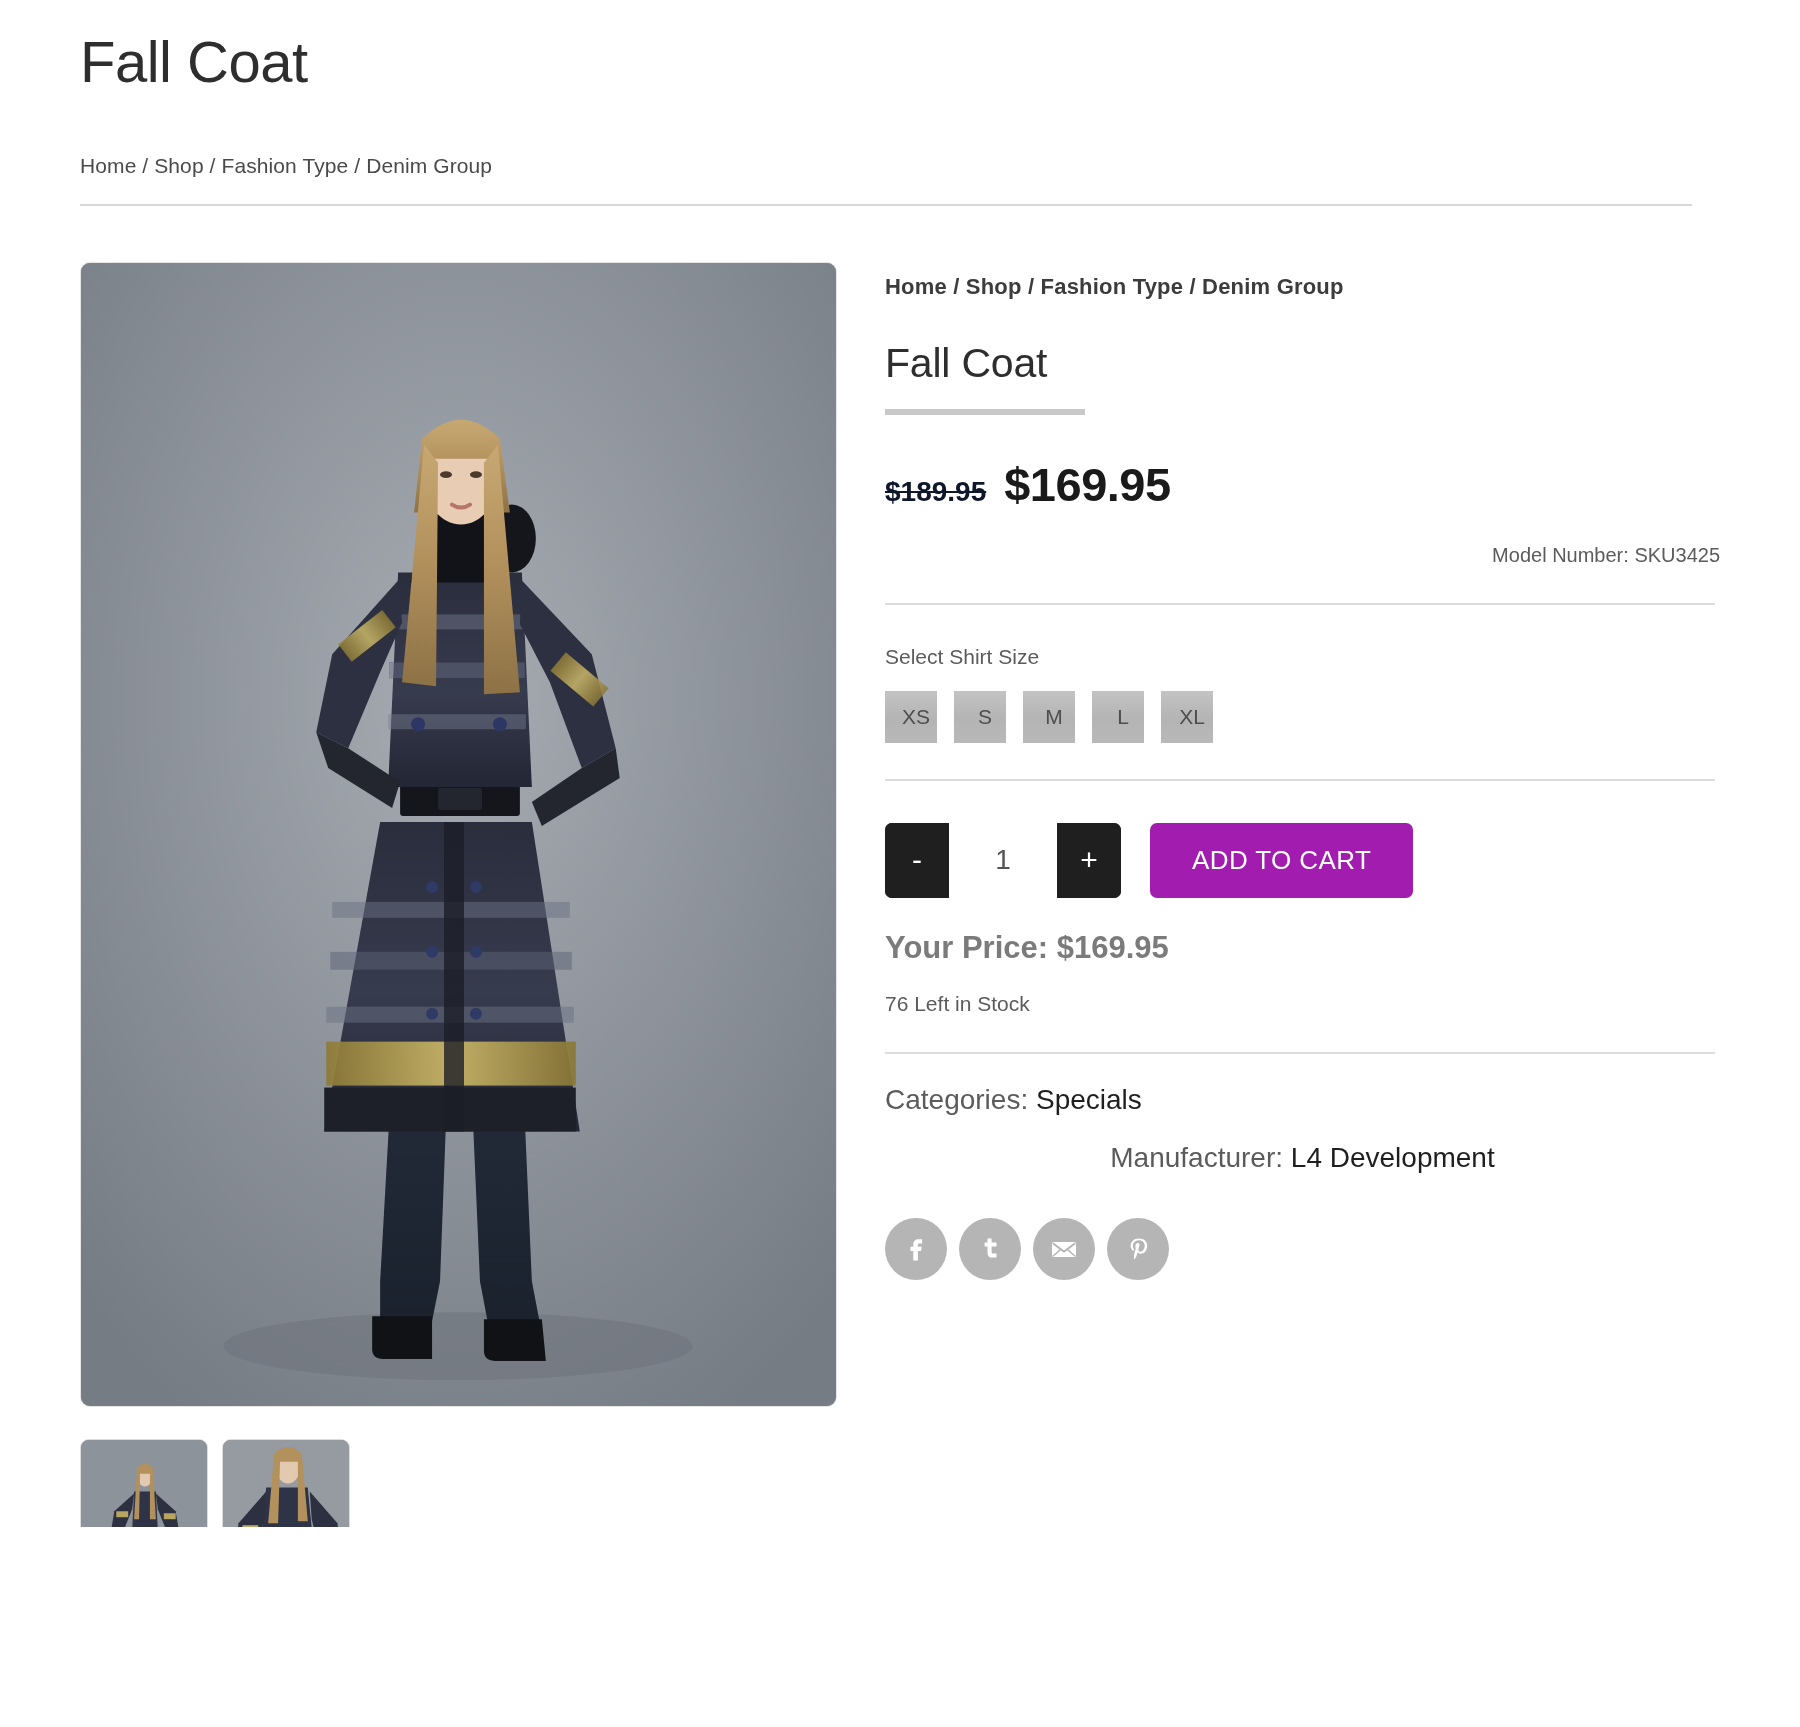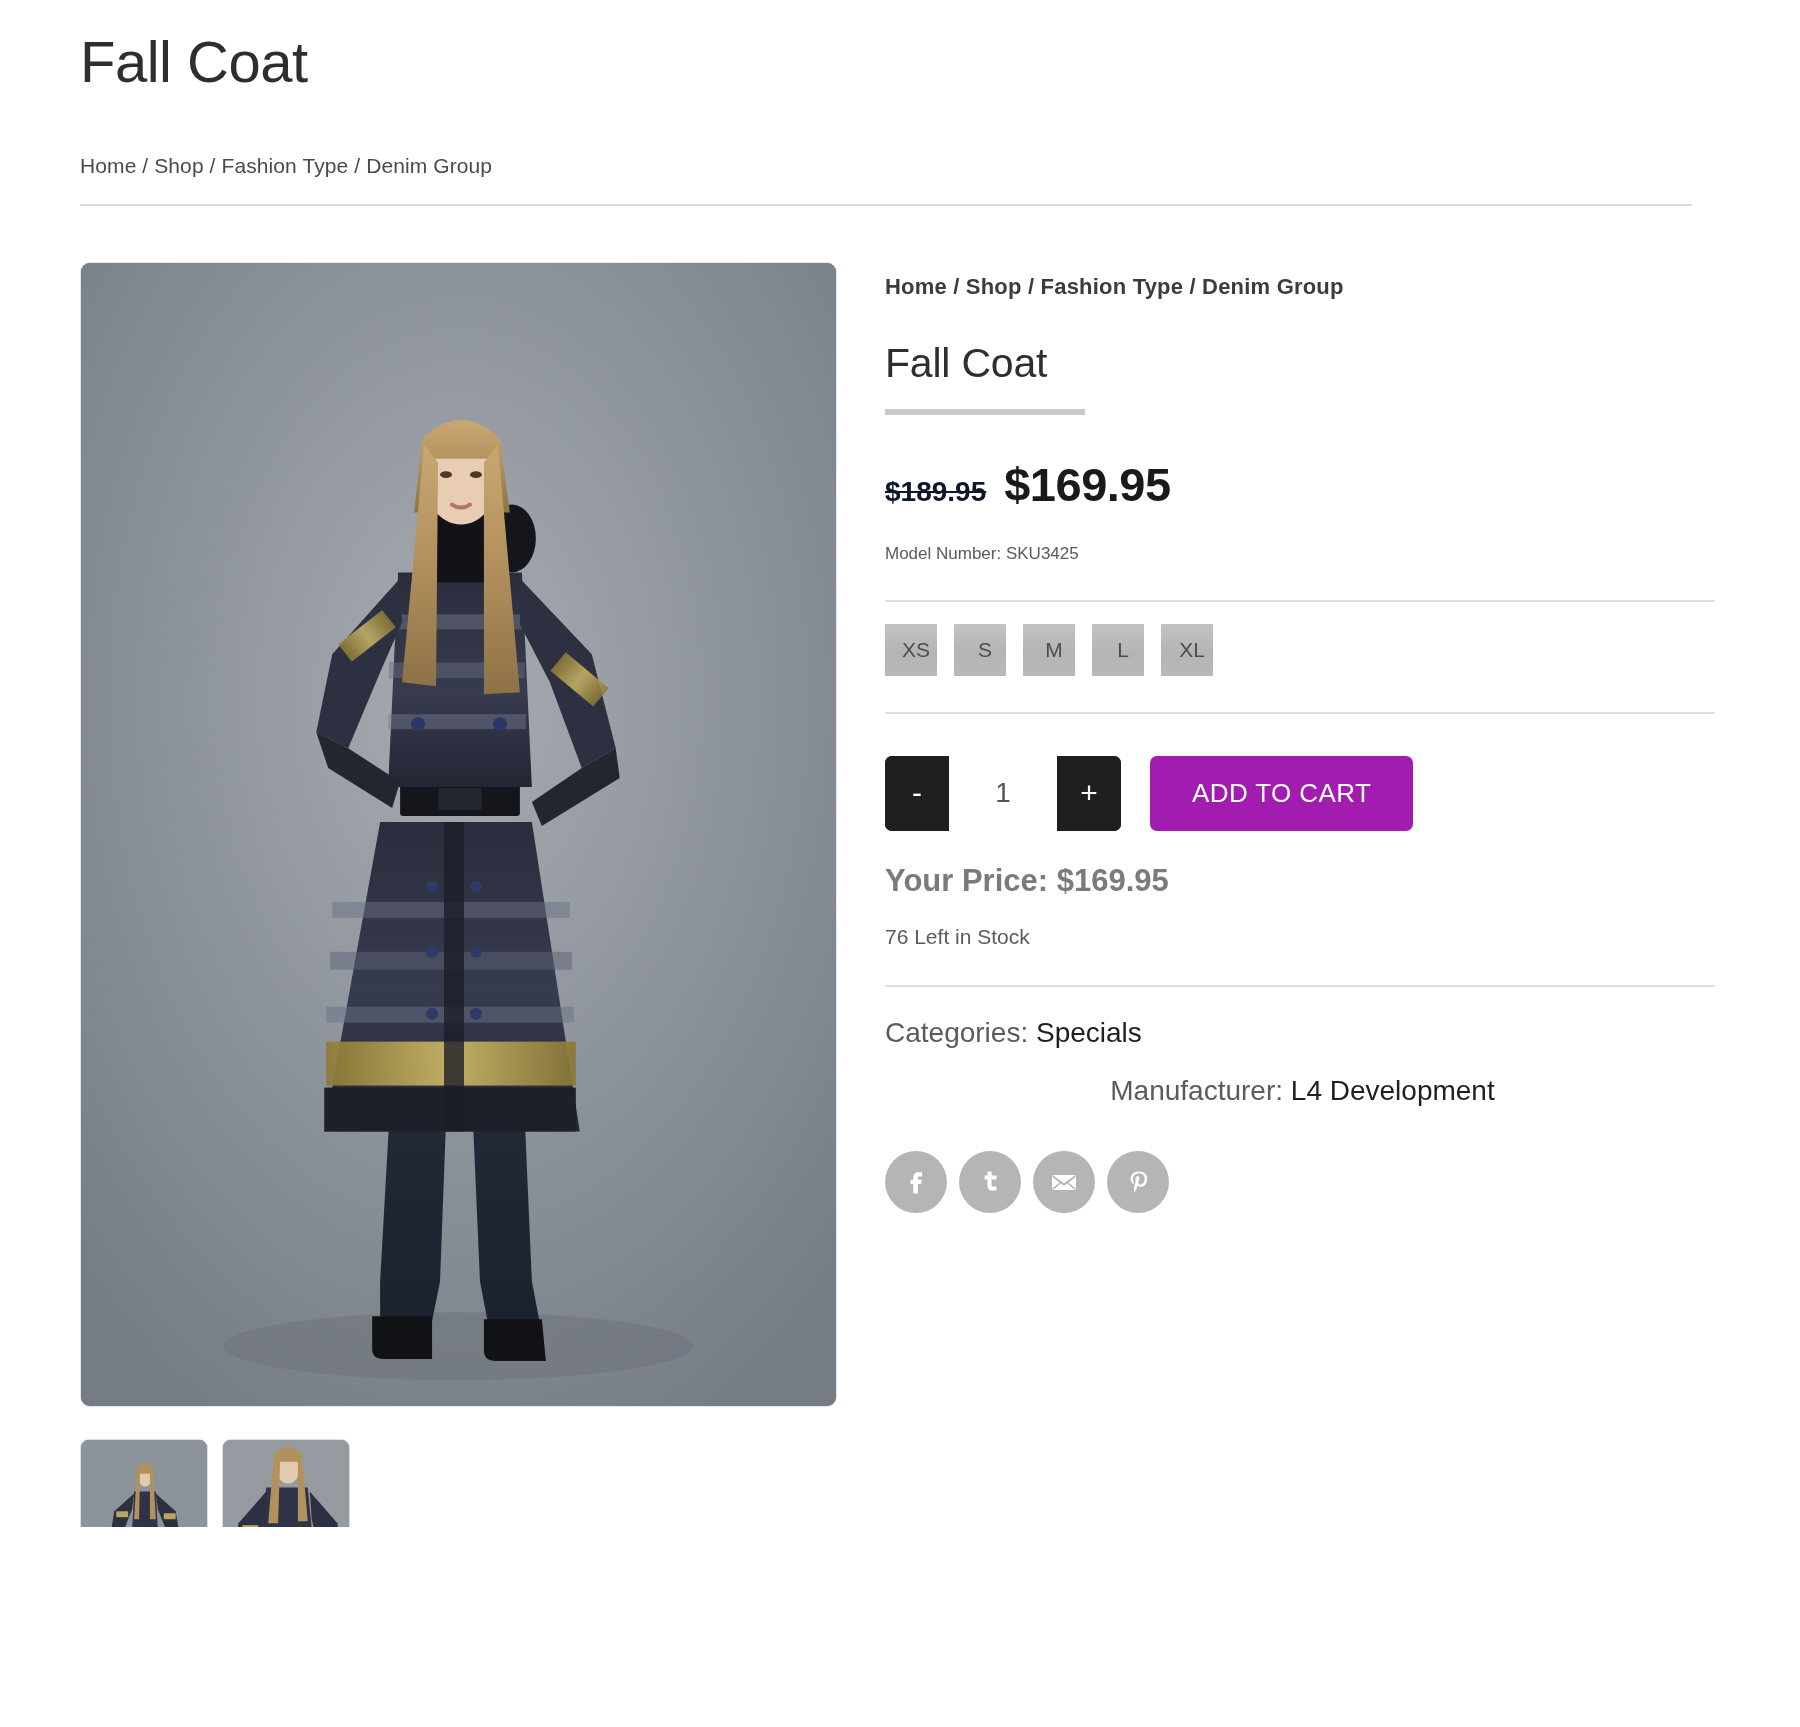--- a/index.html
+++ b/index.html
@@ -98,22 +98,23 @@
     font-weight: bold;
   }
   .price-new {
     font-size: 47px;
     font-weight: bold;
     color: #1a1a1a;
     letter-spacing: -0.5px;
   }
   .model-no {
     margin-top: 32px;
-    font-size: 17px;
+    font-size: 20px;
     color: #5b5b5b;
+    text-align: right;
   }
   .rule {
     border: none;
     border-top: 2px solid #dddddd;
     margin: 36px 0 0 0;
     width: 830px;
   }
   .size-label {
     margin-top: 40px;
     font-size: 21px;
@@ -368,20 +369,21 @@
 
       <div class="price-row">
         <span class="price-old">$189.95</span>
         <span class="price-new">$169.95</span>
       </div>
 
       <div class="model-no">Model Number: SKU3425</div>
 
       <hr class="rule">
 
+      <div class="size-label">Select Shirt Size</div>
       <div class="sizes">
         <button class="size-btn">XS</button>
         <button class="size-btn">S</button>
         <button class="size-btn">M</button>
         <button class="size-btn">L</button>
         <button class="size-btn">XL</button>
       </div>
 
       <hr class="rule">
 

